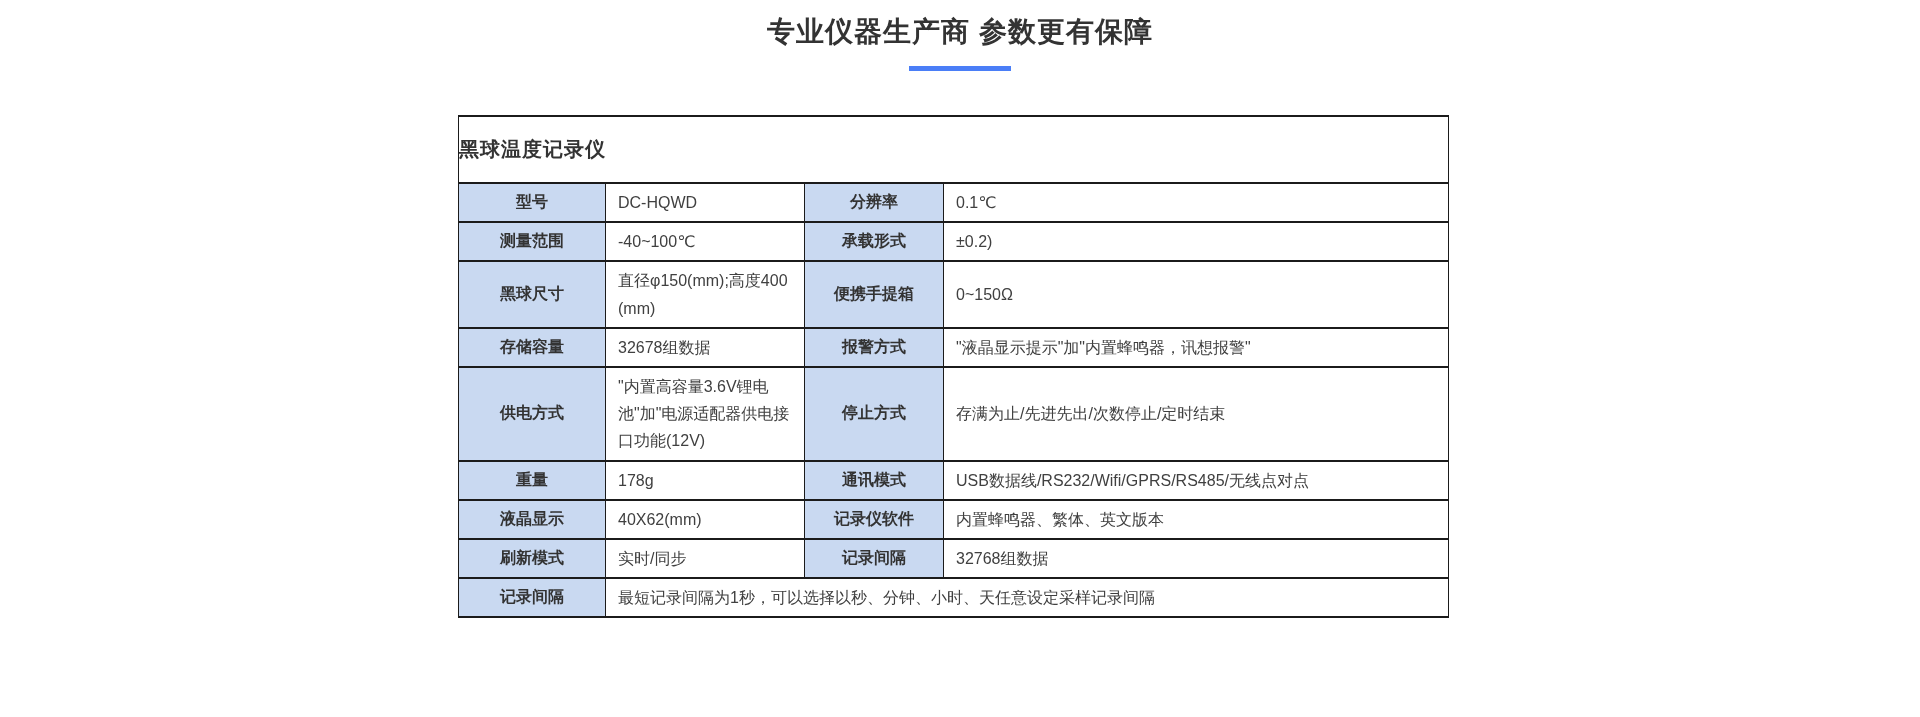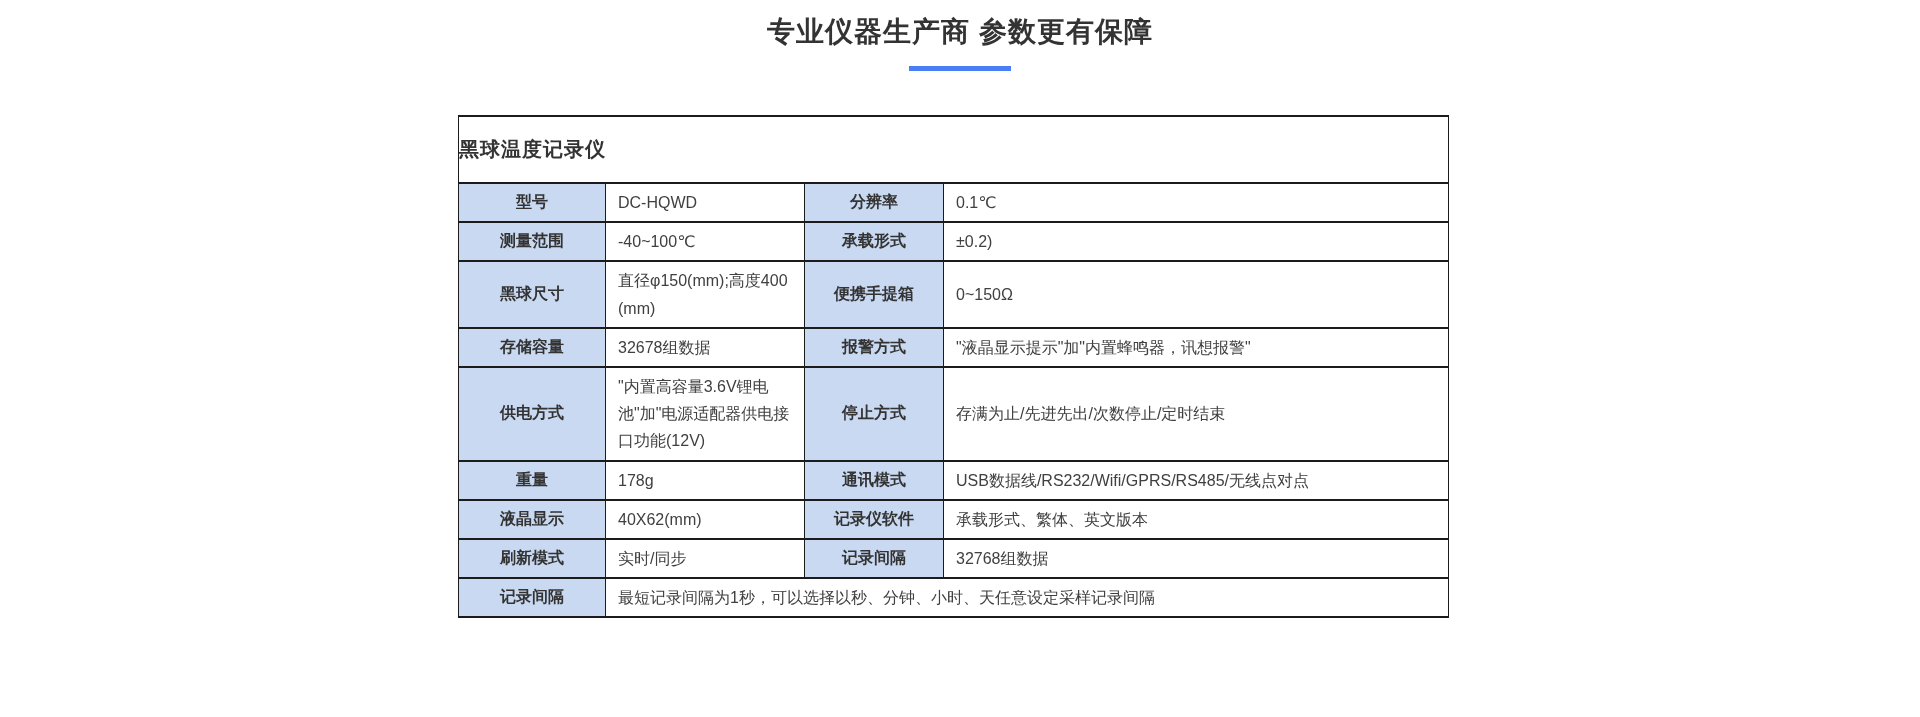--- a/index.html
+++ b/index.html
@@ -134,21 +134,21 @@
           <tr>
             <td class="label-cell">重量</td>
             <td class="value-cell">178g</td>
             <td class="label-cell">通讯模式</td>
             <td class="value-cell">USB数据线/RS232/Wifi/GPRS/RS485/无线点对点</td>
           </tr>
           <tr>
             <td class="label-cell">液晶显示</td>
             <td class="value-cell">40X62(mm)</td>
             <td class="label-cell">记录仪软件</td>
-            <td class="value-cell">承载形式、繁体、英文版本</td>
+            <td class="value-cell">内置蜂鸣器、繁体、英文版本</td>
           </tr>
           <tr>
             <td class="label-cell">刷新模式</td>
             <td class="value-cell">实时/同步</td>
             <td class="label-cell">记录间隔</td>
             <td class="value-cell">32768组数据</td>
           </tr>
           <tr>
             <td class="label-cell">记录间隔</td>
             <td class="value-cell" colspan="3">最短记录间隔为1秒，可以选择以秒、分钟、小时、天任意设定采样记录间隔</td>

